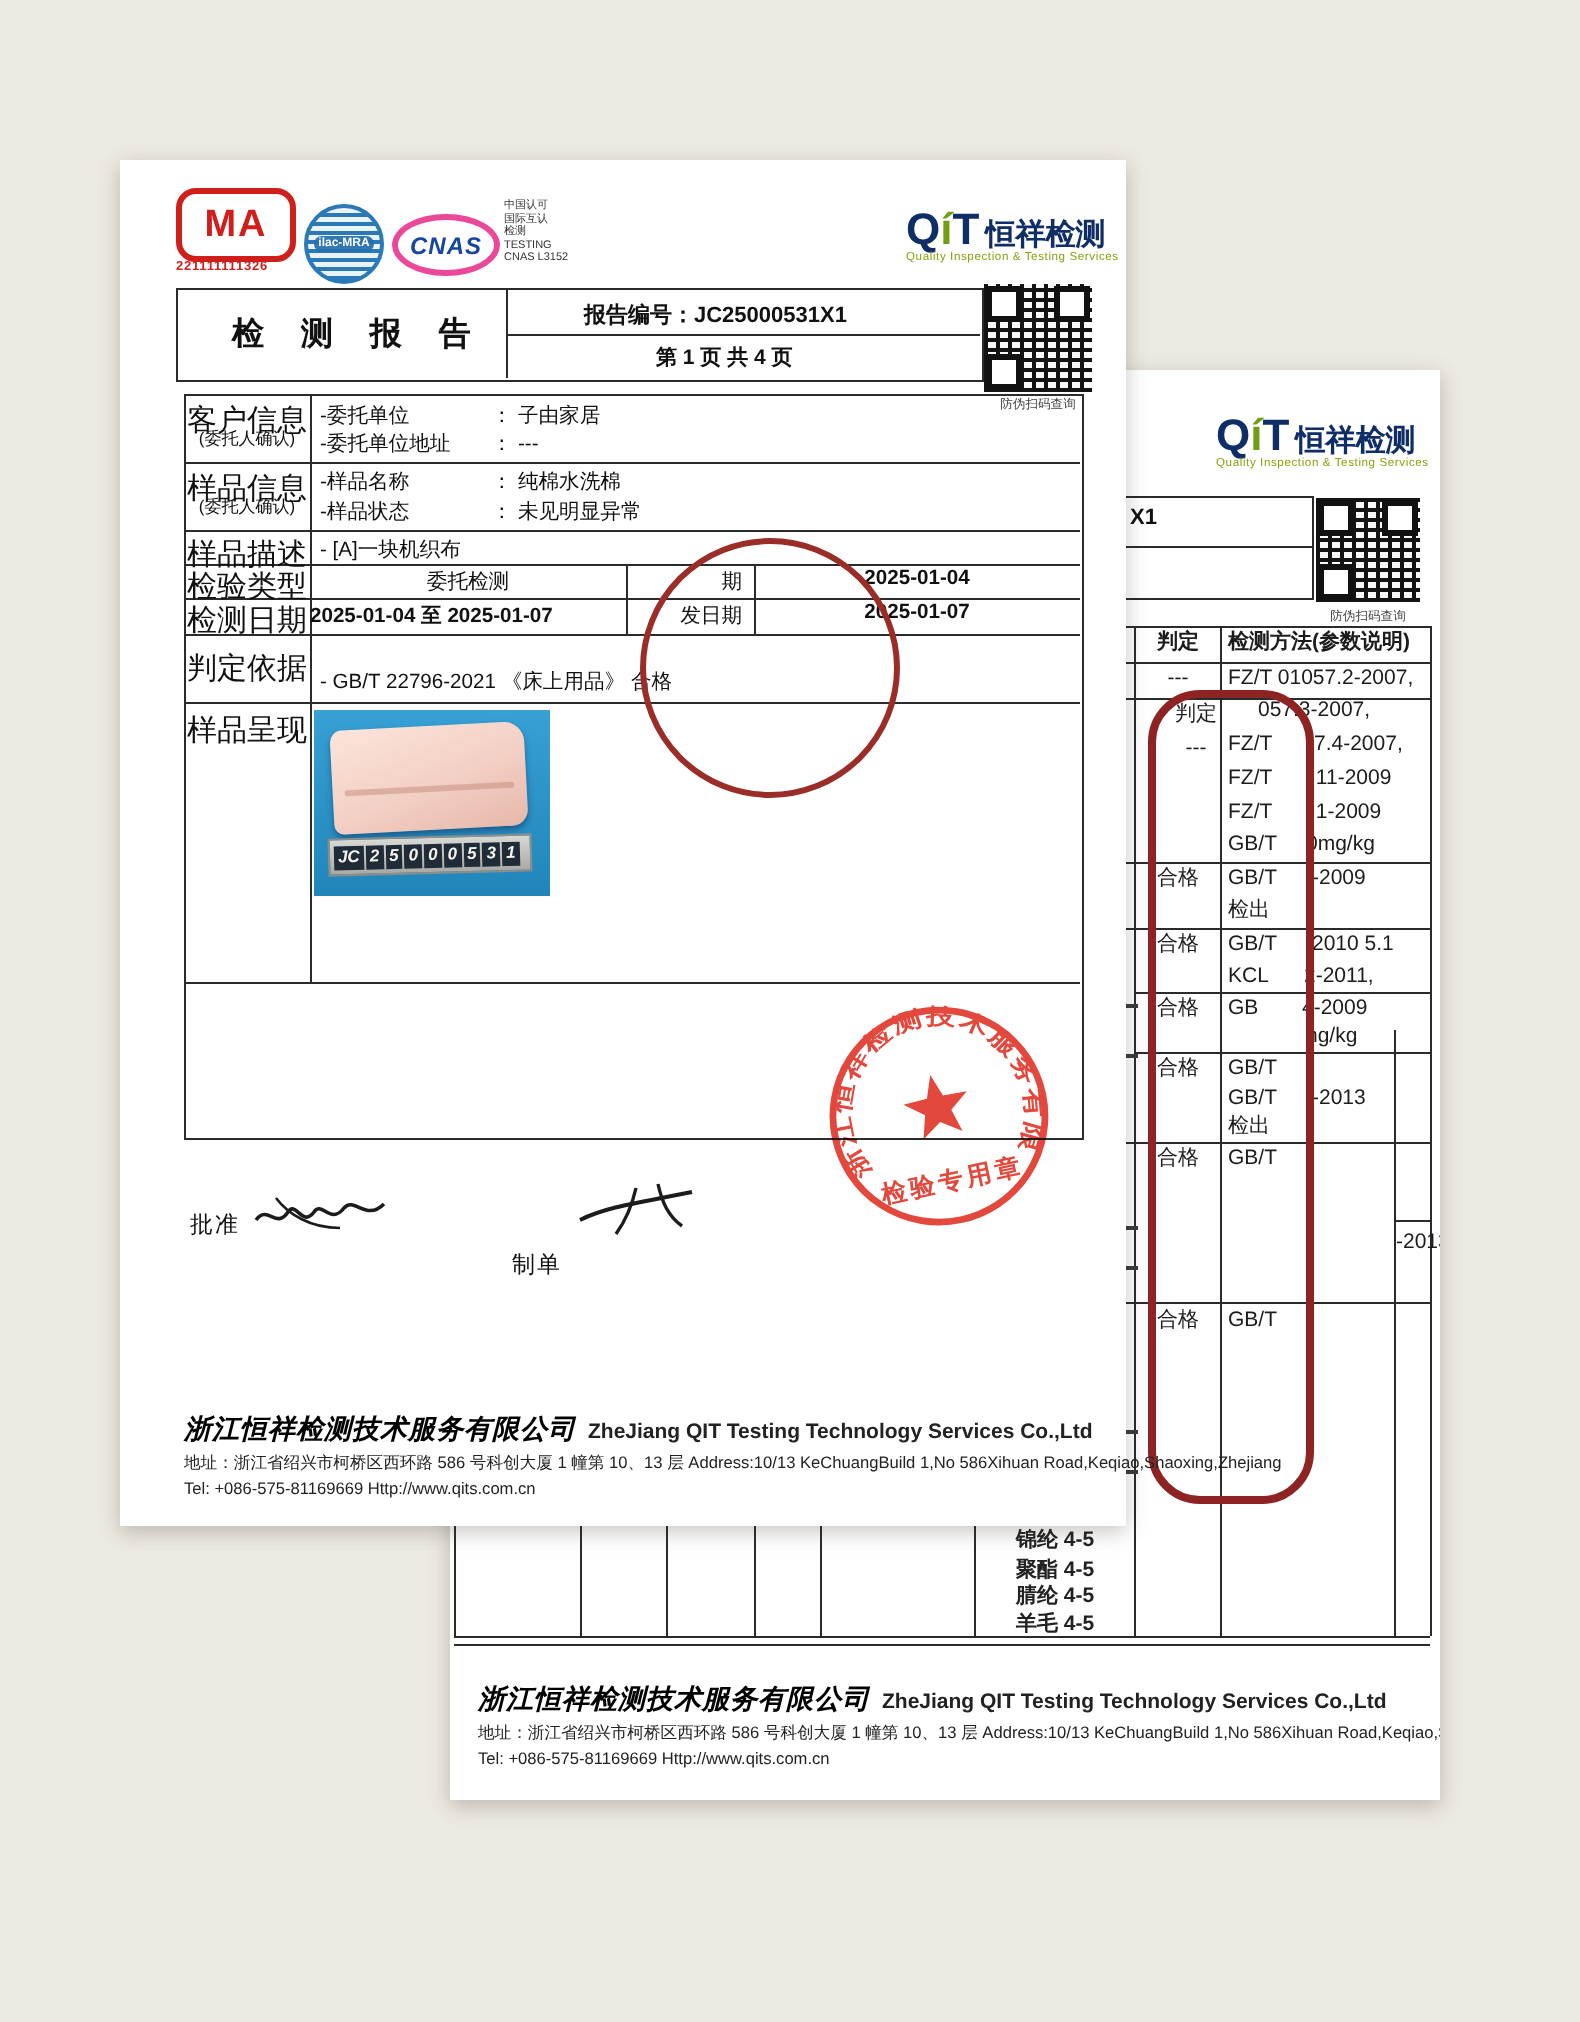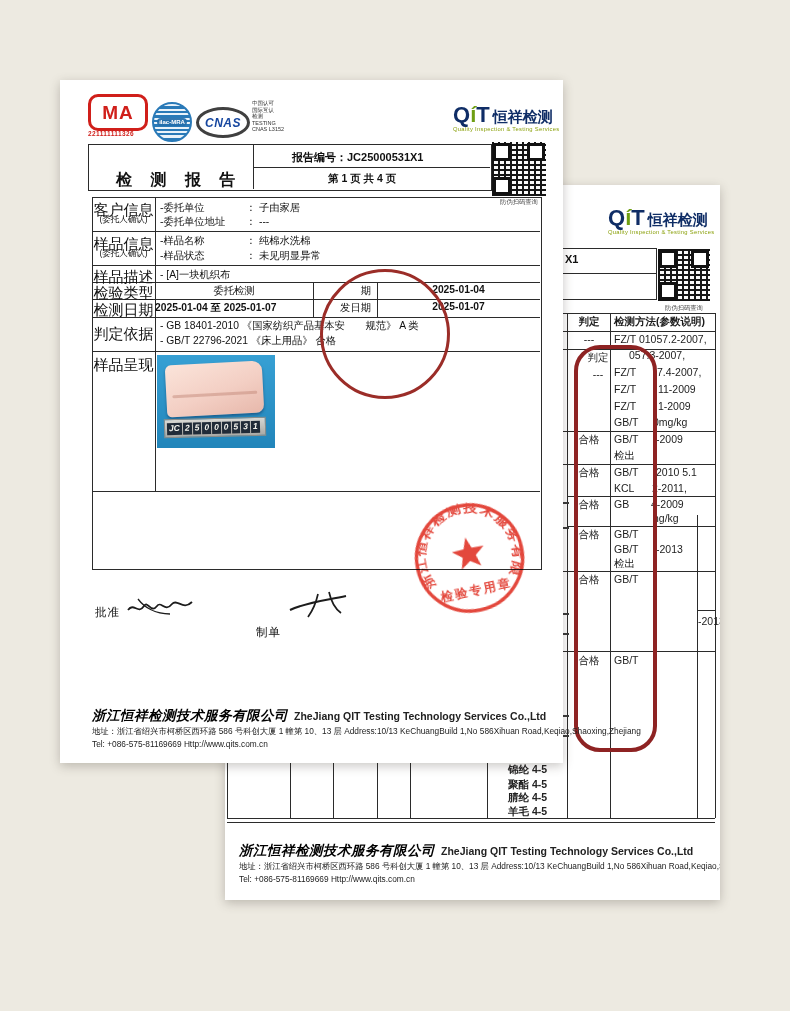--- a/index.html
+++ b/index.html
@@ -17,21 +17,21 @@
   
   .cma-frame{position:absolute;width:54px;height:31px;border:3.5px solid #d01f1a;border-radius:10px;
              display:flex;align-items:center;justify-content:center}
   .cma-frame span{font-size:19px;font-weight:800;color:#d01f1a;letter-spacing:1px}
   .cma-num{position:absolute;font-size:6.5px;color:#d01f1a;letter-spacing:.4px;font-weight:600}
   .ilac{position:absolute;width:36px;height:36px;border-radius:50%;border:2px solid #2a7ab8;
         background:repeating-linear-gradient(0deg,#2a7ab8 0 2px,#eaf3fa 2px 4.5px);
         display:flex;align-items:center;justify-content:center}
   .ilac em{font-style:normal;font-size:6px;font-weight:700;color:#fff;background:rgba(36,110,170,.92);
            padding:1px 2px;border-radius:4px;white-space:nowrap}
-  .cnas{position:absolute;width:48px;height:25px;border:3px solid #404040;border-radius:50%;
+  .cnas{position:absolute;width:48px;height:25px;border:3px solid #ec4899;border-radius:50%;
         display:flex;align-items:center;justify-content:center}
   .cnas span{font-size:12px;font-weight:800;font-style:italic;color:#16469f;letter-spacing:.5px}
   .cnas-side{position:absolute;font-size:5.5px;line-height:6.5px;color:#333;white-space:pre-line}
   .qit{position:absolute;white-space:nowrap}
   .qit .q{font-size:22px;font-weight:800;color:#0f2d66;letter-spacing:0}
   .qit .i{font-size:22px;font-weight:800;color:#6f9e12}
   .qit .cn{font-size:15px;font-weight:800;color:#0f2d66;margin-left:3px}
   .qit .tag{display:block;font-size:5.8px;color:#8aa00a;letter-spacing:.3px;margin-top:-2px}
   
   .qr{position:absolute;background:
@@ -193,21 +193,21 @@
 TESTING
 CNAS L3152</div>
   <div class="qit" style="left:393px;top:22px">
     <span class="q">Q</span><span class="i">í</span><span class="q">T</span><span class="cn">恒祥检测</span>
     <span class="tag">Quality Inspection &amp; Testing  Services</span>
   </div>
 
   <div class="box" style="left:28px;top:64px;width:402px;height:45px"></div>
   <div class="vl" style="left:193px;top:64px;height:45px"></div>
   <div class="hl" style="left:193px;top:86.5px;width:237px"></div>
-  <div class="title abs" style="left:56px;top:90px">检 测 报 告</div>
+  <div class="title abs" style="left:56px;top:77px">检 测 报 告</div>
   <div class="hcell" style="left:232px;top:70px">报告编号：JC25000531X1</div>
   <div class="hcell" style="left:268px;top:92px;font-size:10.5px">第 1 页  共 4 页</div>
 
   <div class="qr" style="left:432px;top:62px;width:54px;height:54px">
     <i class="tl"></i>
       <i class="tr"></i>
       <i class="bl"></i>
   </div>
   <div class="qr-cap" style="left:430px;top:118px;width:58px">防伪扫码查询</div>
 
@@ -240,21 +240,20 @@
   <div class="val" style="left:95px;top:204px;width:158px;text-align:center">委托检测</div>
   <div class="val" style="left:253px;top:204px;width:58px;text-align:right">期</div>
   <div class="val vb" style="left:317px;top:204px;width:163px;text-align:center">2025-01-04</div>
 
   <div class="lab" style="left:32px;top:221px;width:63px">检测日期</div>
   <div class="val vb" style="left:95px;top:221px;width:158px;">2025-01-04 至 2025-01-07</div>
   <div class="val" style="left:253px;top:221px;width:58px;text-align:right">发日期</div>
   <div class="val vb" style="left:317px;top:221px;width:163px;text-align:center">2025-01-07</div>
 
   <div class="lab" style="left:32px;top:245px;width:63px">判定依据</div>
-  <div class="val" style="left:100px;top:239px">- GB 18401-2010 《国家纺织产品基本安　　规范》 A 类</div>
   <div class="val" style="left:100px;top:254px">- GB/T 22796-2021 《床上用品》 合格</div>
 
   <div class="lab" style="left:32px;top:276px;width:63px">样品呈现</div>
   <div class="photo" style="left:97px;top:275px;width:118px;height:93px">
     <div class="fabric"></div>
     <div class="plate" id="plate">
         <span>JC</span>
         <span>2</span>
         <span>5</span>
         <span>0</span>

